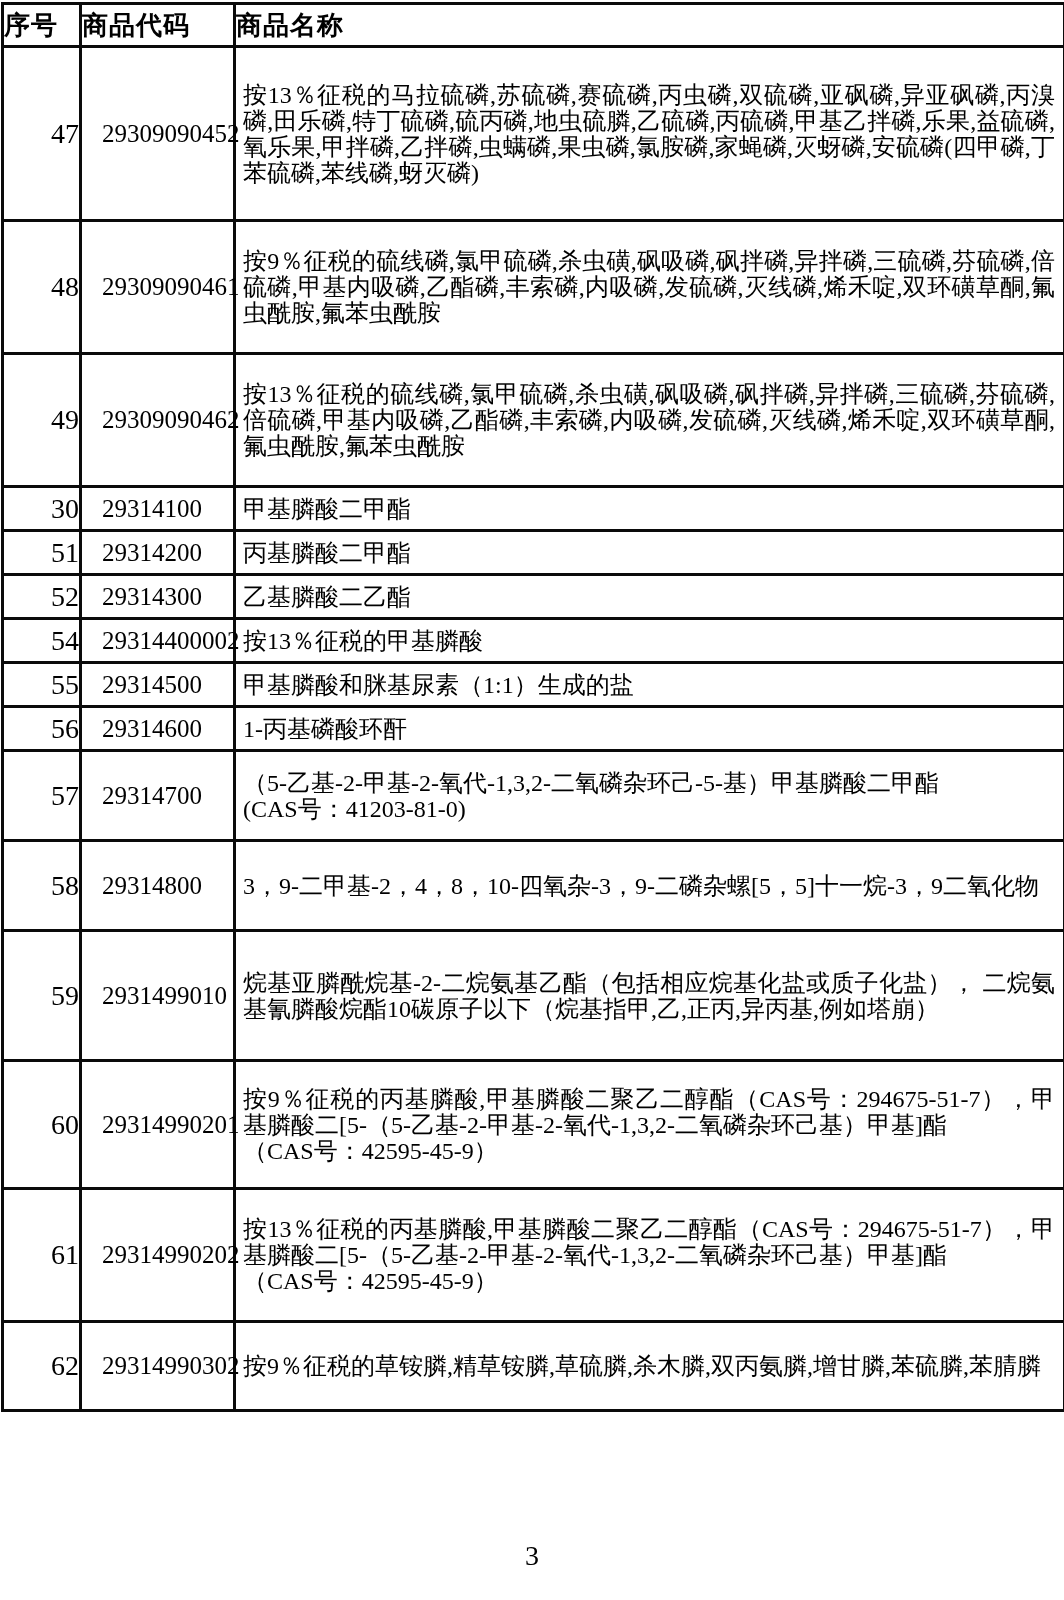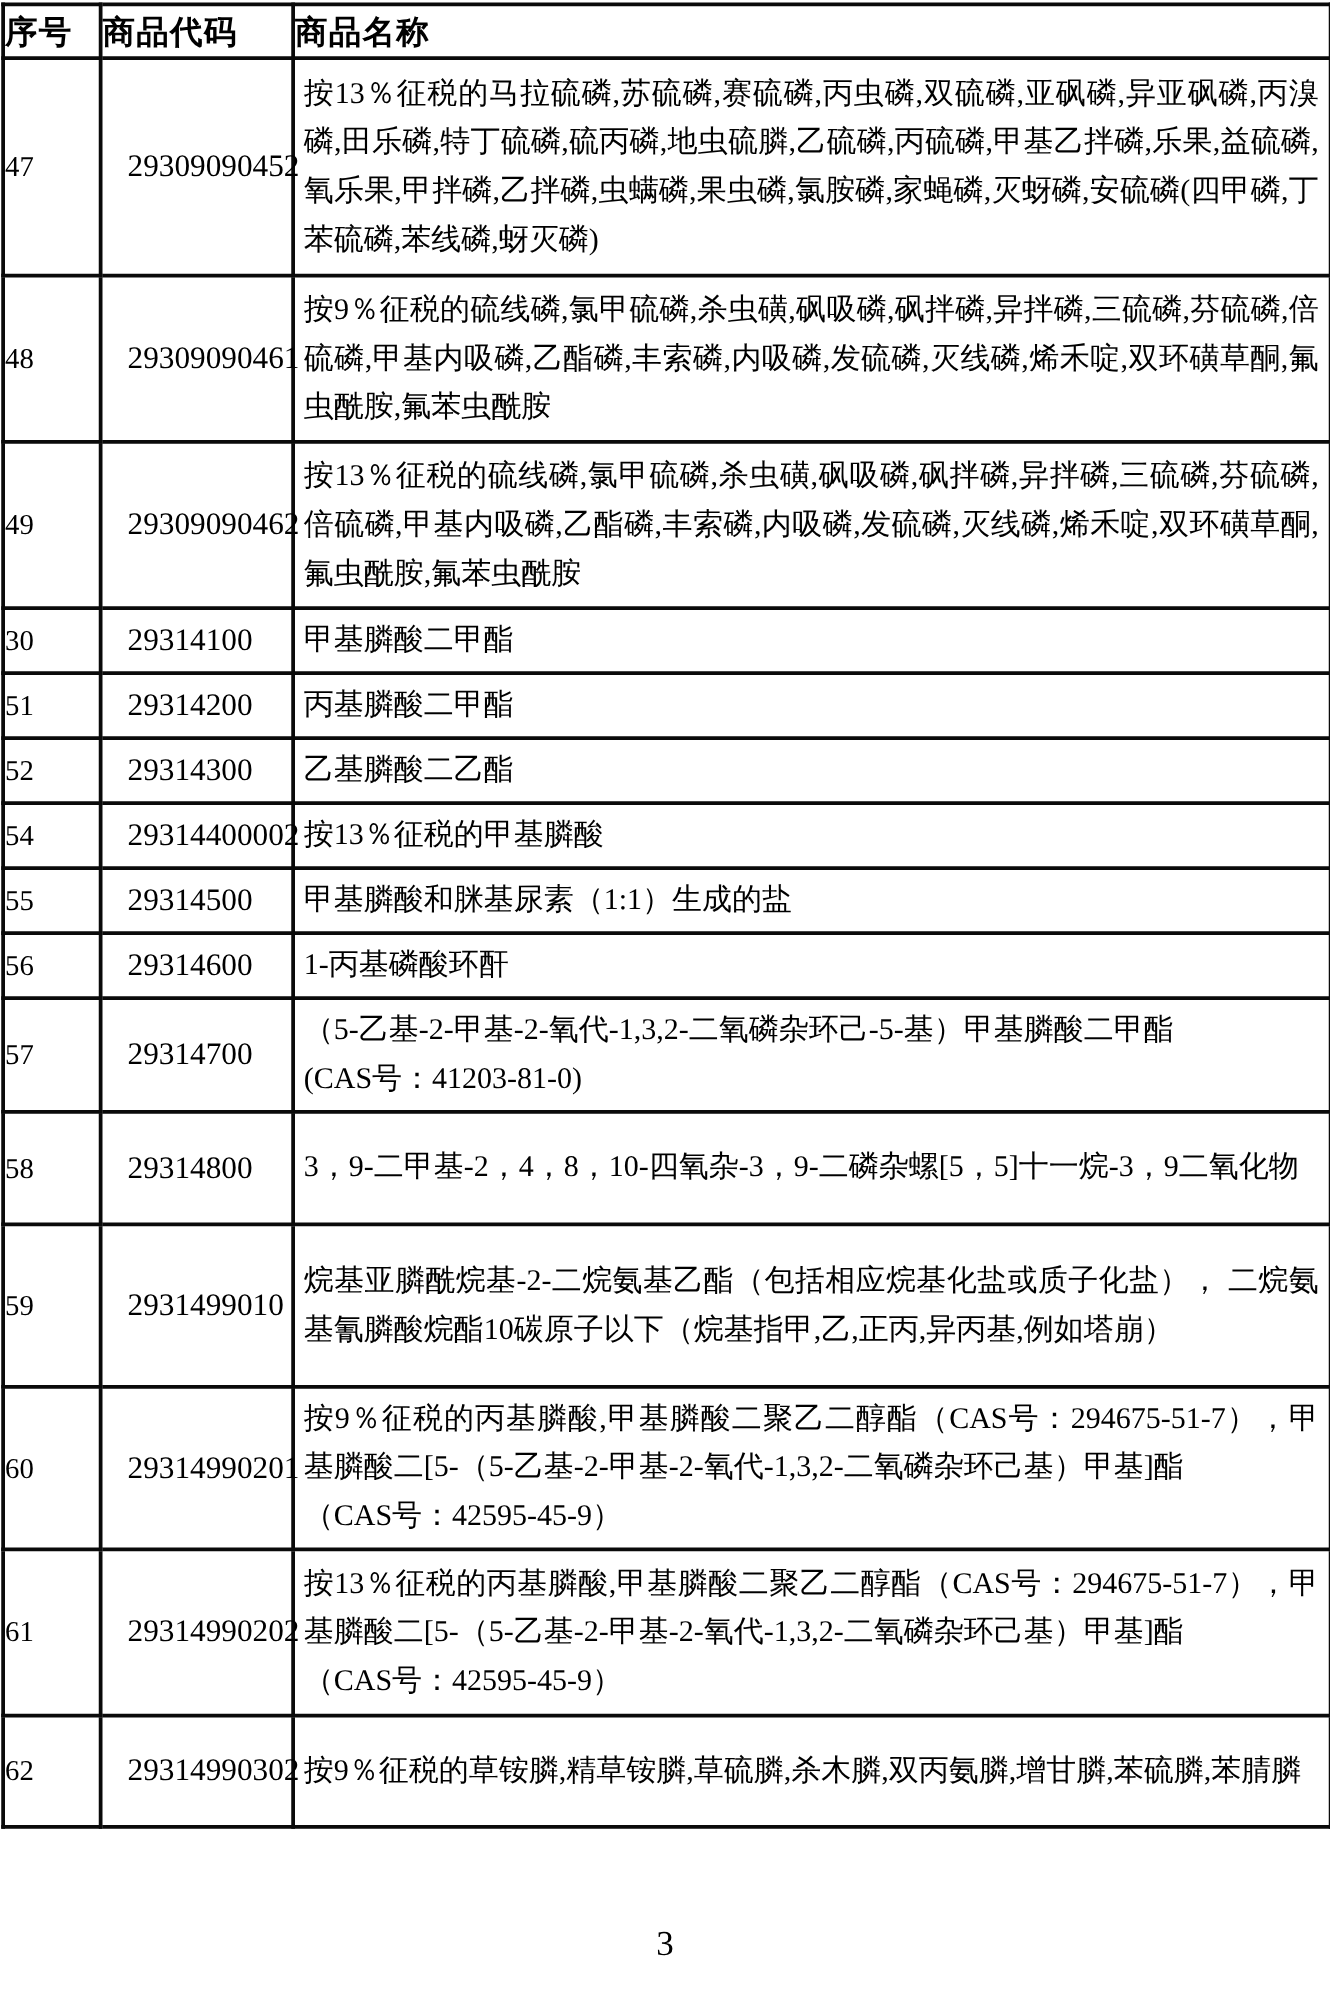--- a/index.html
+++ b/index.html
@@ -31,31 +31,31 @@
     padding: 0;
   }
   th {
     font-size: 26px;
     font-weight: 700;
     height: 40px;
     text-align: left;
     letter-spacing: 1px;
   }
   td.no {
-    text-align: left;
-    font-size: 23px;
+    text-align: right;
+    font-size: 28px;
   }
   td.code {
     text-align: left;
     font-size: 25px;
     padding-left: 20px;
   }
   td.name {
     font-size: 24px;
-    line-height: 39px;
+    line-height: 26px;
     text-align: justify;
     padding: 5px 8px 5px 7px;
     white-space: pre-wrap;
     word-break: break-all;
   }
   tr.h174 { height: 174px; }
   tr.h133 { height: 133px; }
   tr.h130 { height: 130px; }
   tr.h128 { height: 128px; }
   tr.h90  { height: 90px; }

